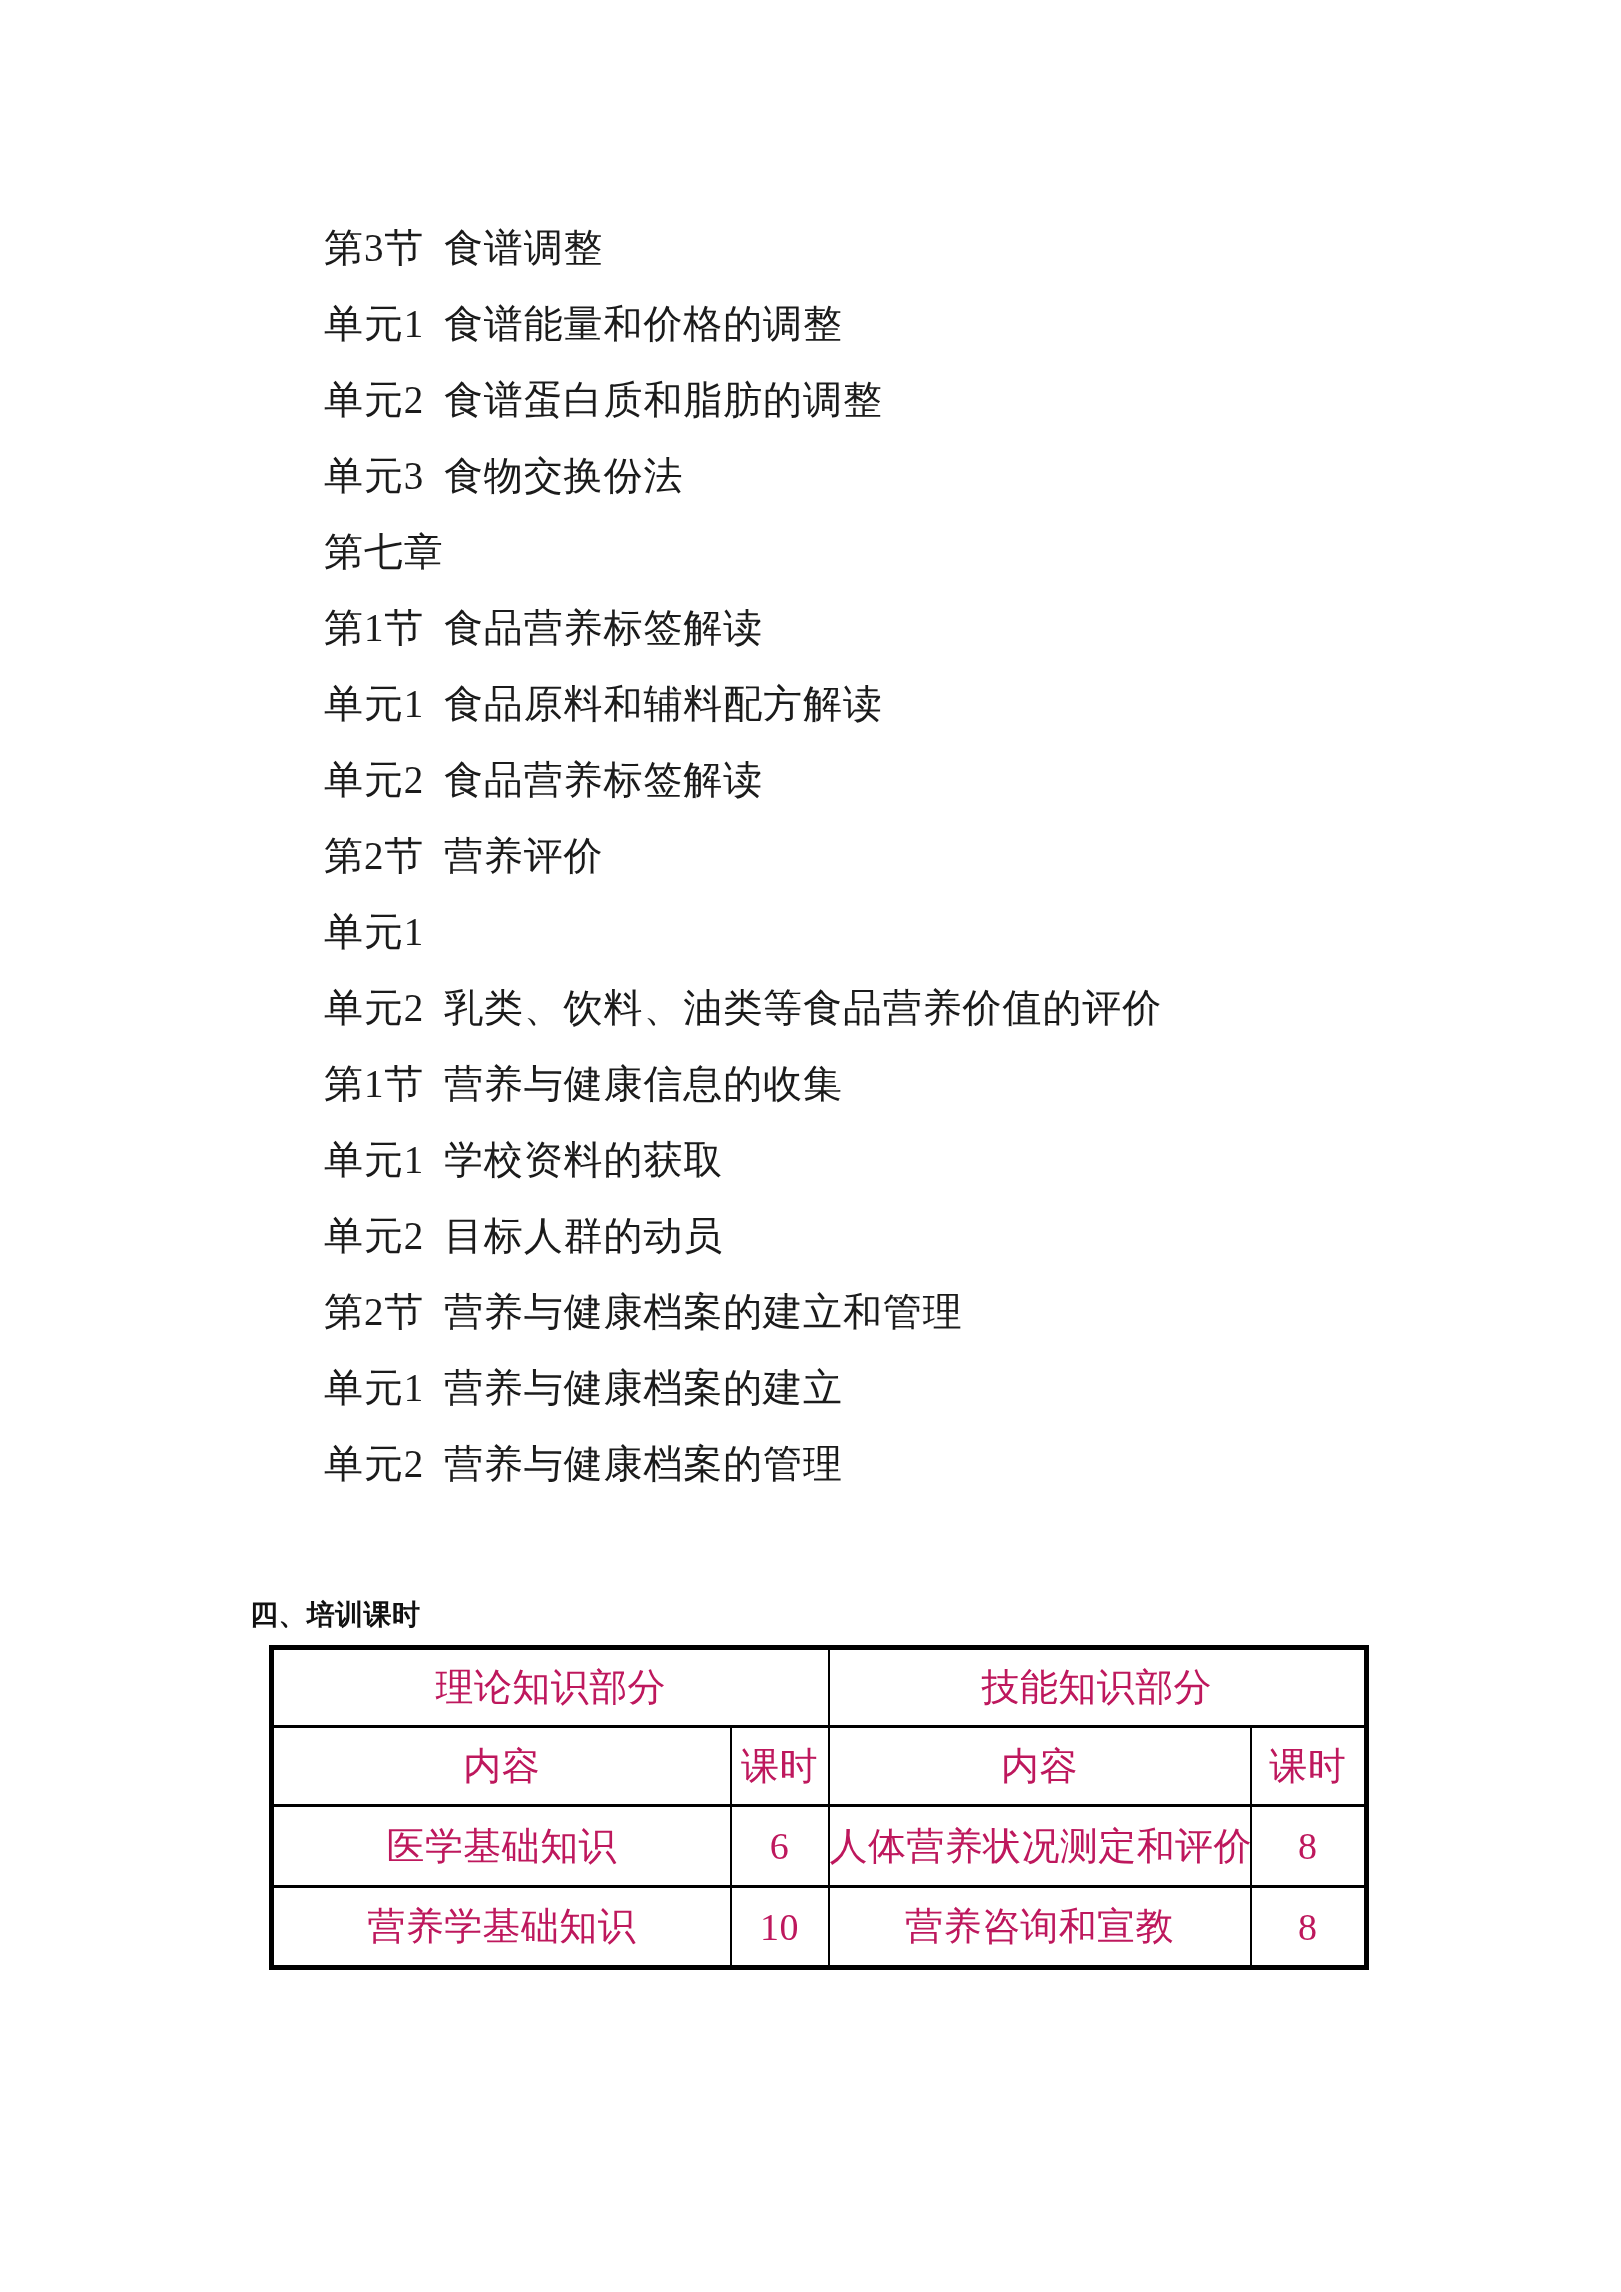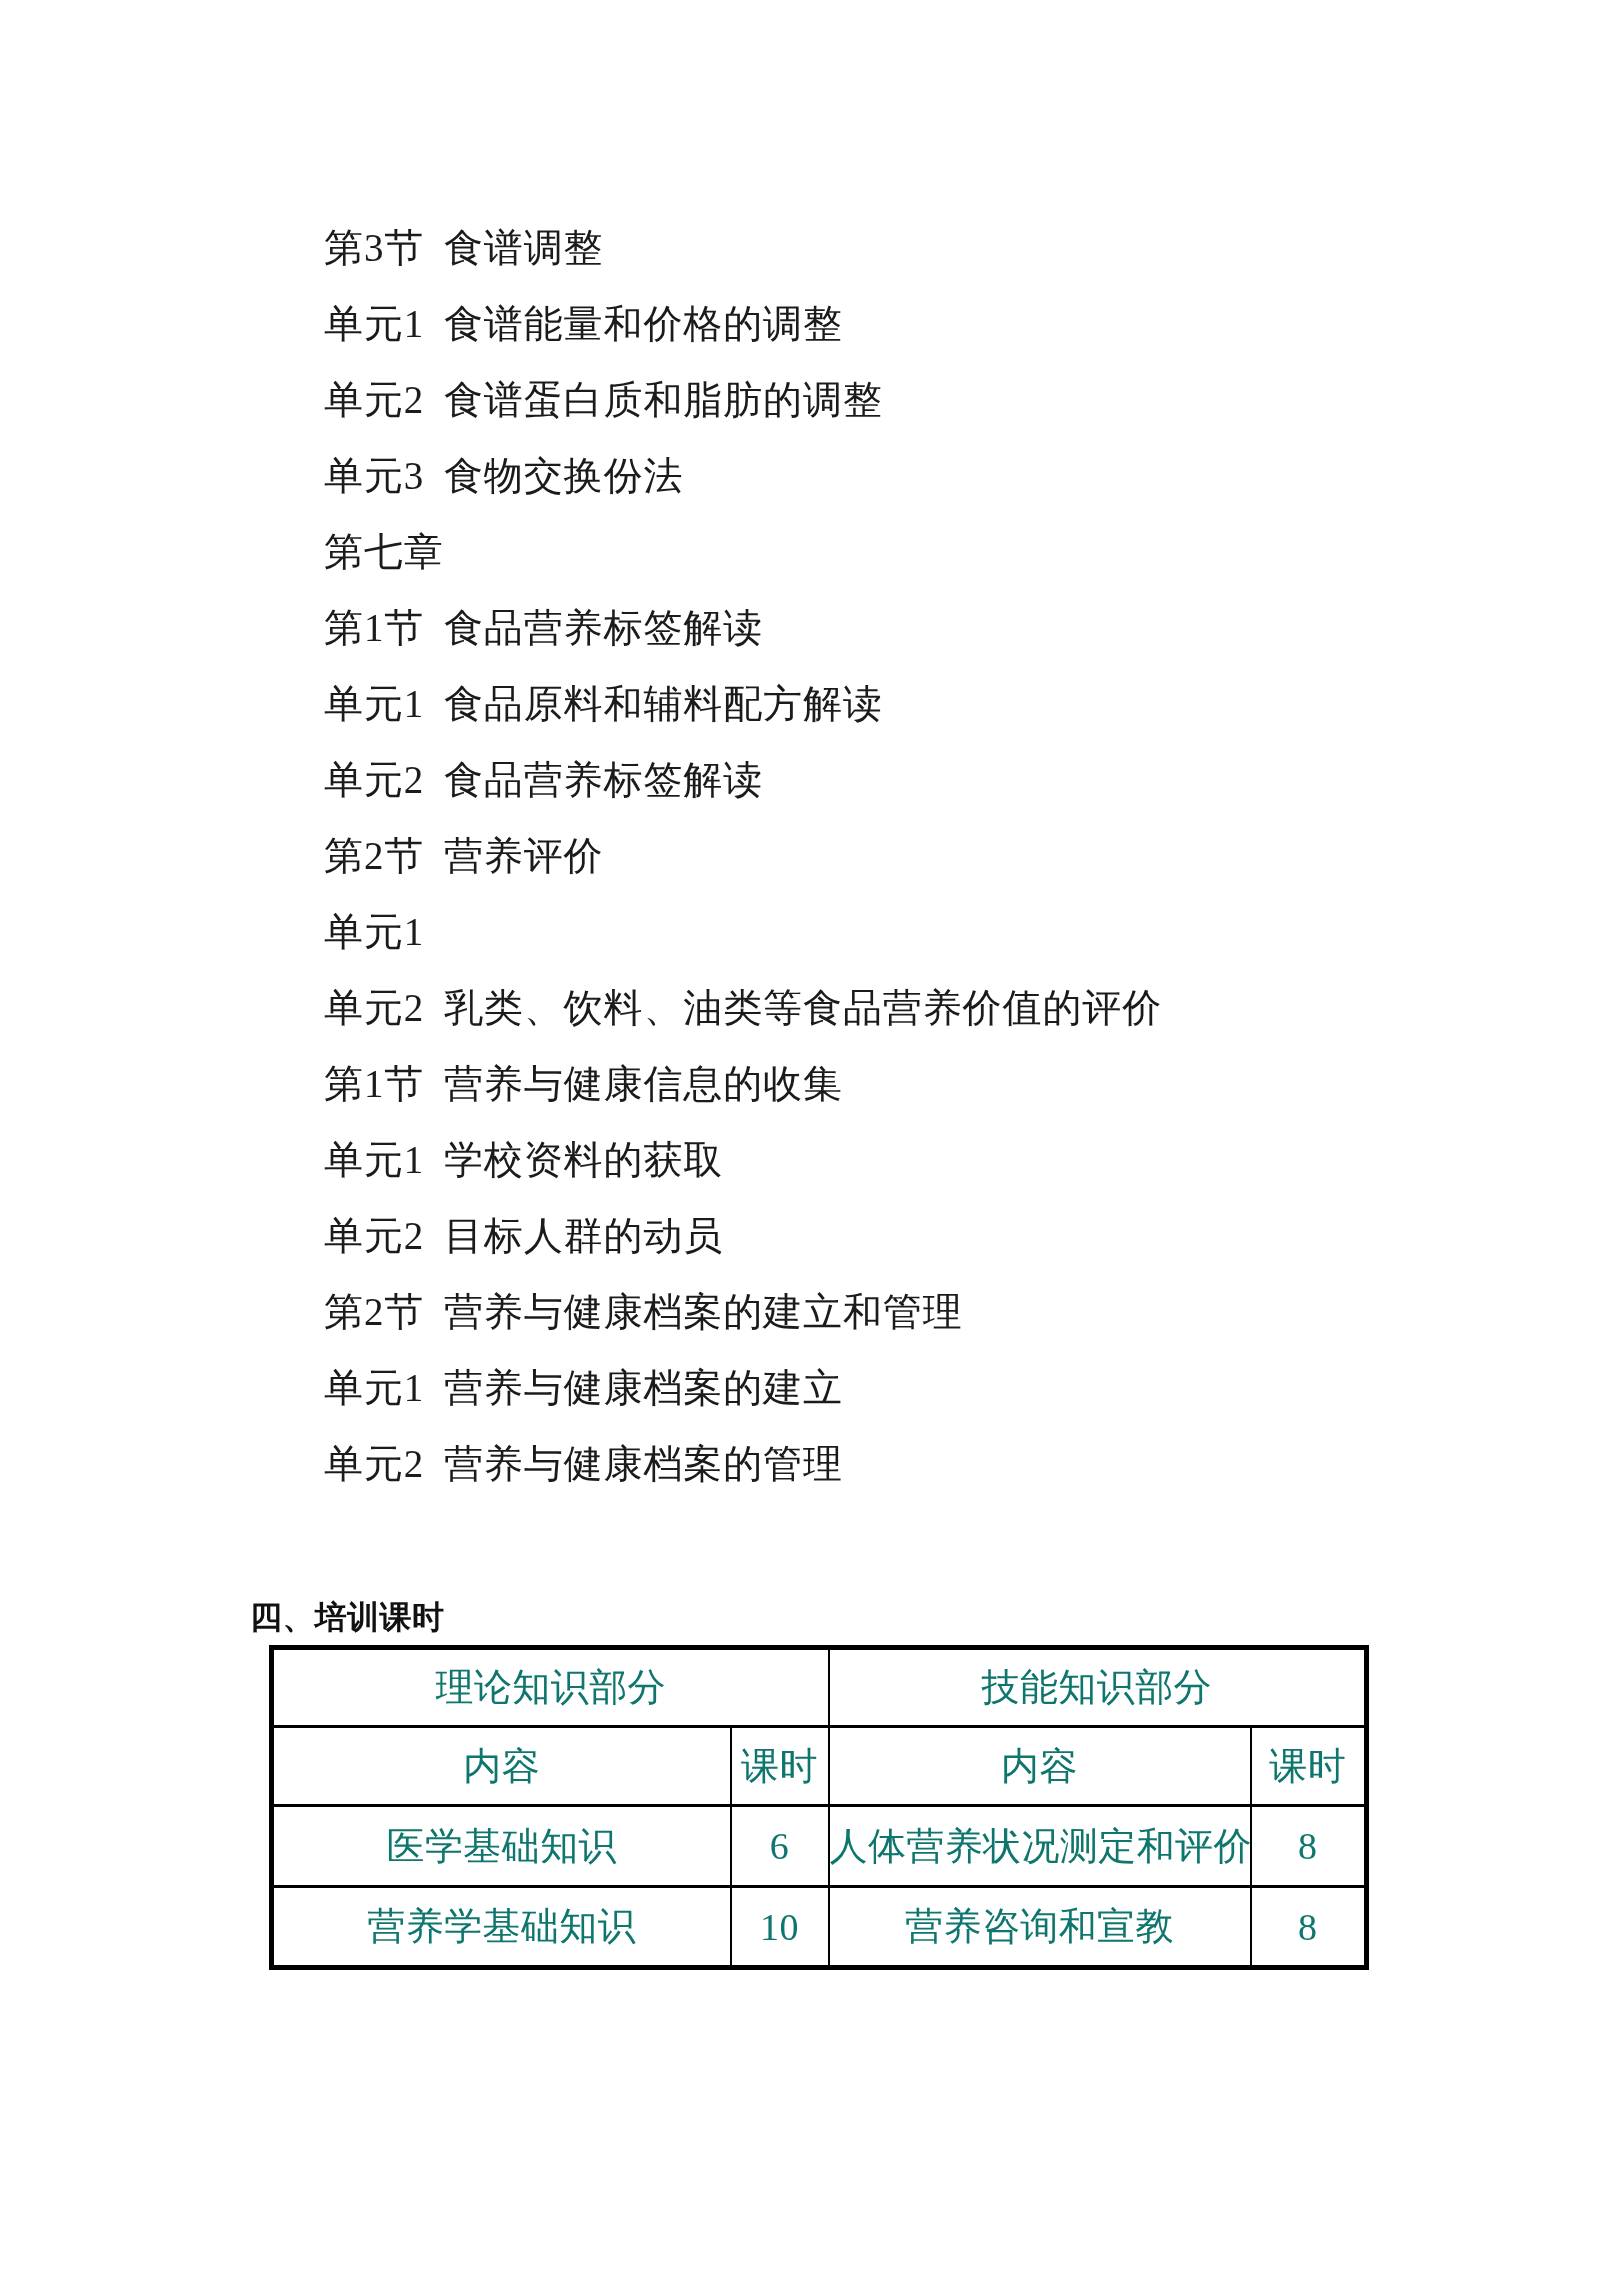--- a/index.html
+++ b/index.html
@@ -19,30 +19,30 @@
     height:76px;
     display:flex;align-items:center;
     font-size:39px;letter-spacing:0.9px;white-space:nowrap;
   }
   .toc-line .num{flex:0 0 auto;}
   .toc-line .title{margin-left:19.7px;}
   
   .sec-heading{
     position:absolute;left:250px;top:1596px;margin:0;
     font-family:"Liberation Sans","DejaVu Sans",sans-serif;
-    font-size:32px;font-weight:bold;letter-spacing:0.4px;
+    font-size:28px;font-weight:bold;letter-spacing:0.4px;
     color:#111;white-space:nowrap;
   }
   
   .hours-table{
     position:absolute;left:269px;top:1645px;
     width:1095px;
     border-collapse:collapse;table-layout:fixed;
     font-size:38px;letter-spacing:0.4px;
-    text-align:center;color:#0f766e;
+    text-align:center;color:#be185d;
   }
   .hours-table th,.hours-table td{
     border:2.7px solid #000;
     border-top-width:3.6px;border-bottom-width:3.6px;
     font-weight:normal;
     padding:0;
     white-space:nowrap;overflow:hidden;
     vertical-align:middle;
   }
   .hours-table{border:5.4px solid #000;}

